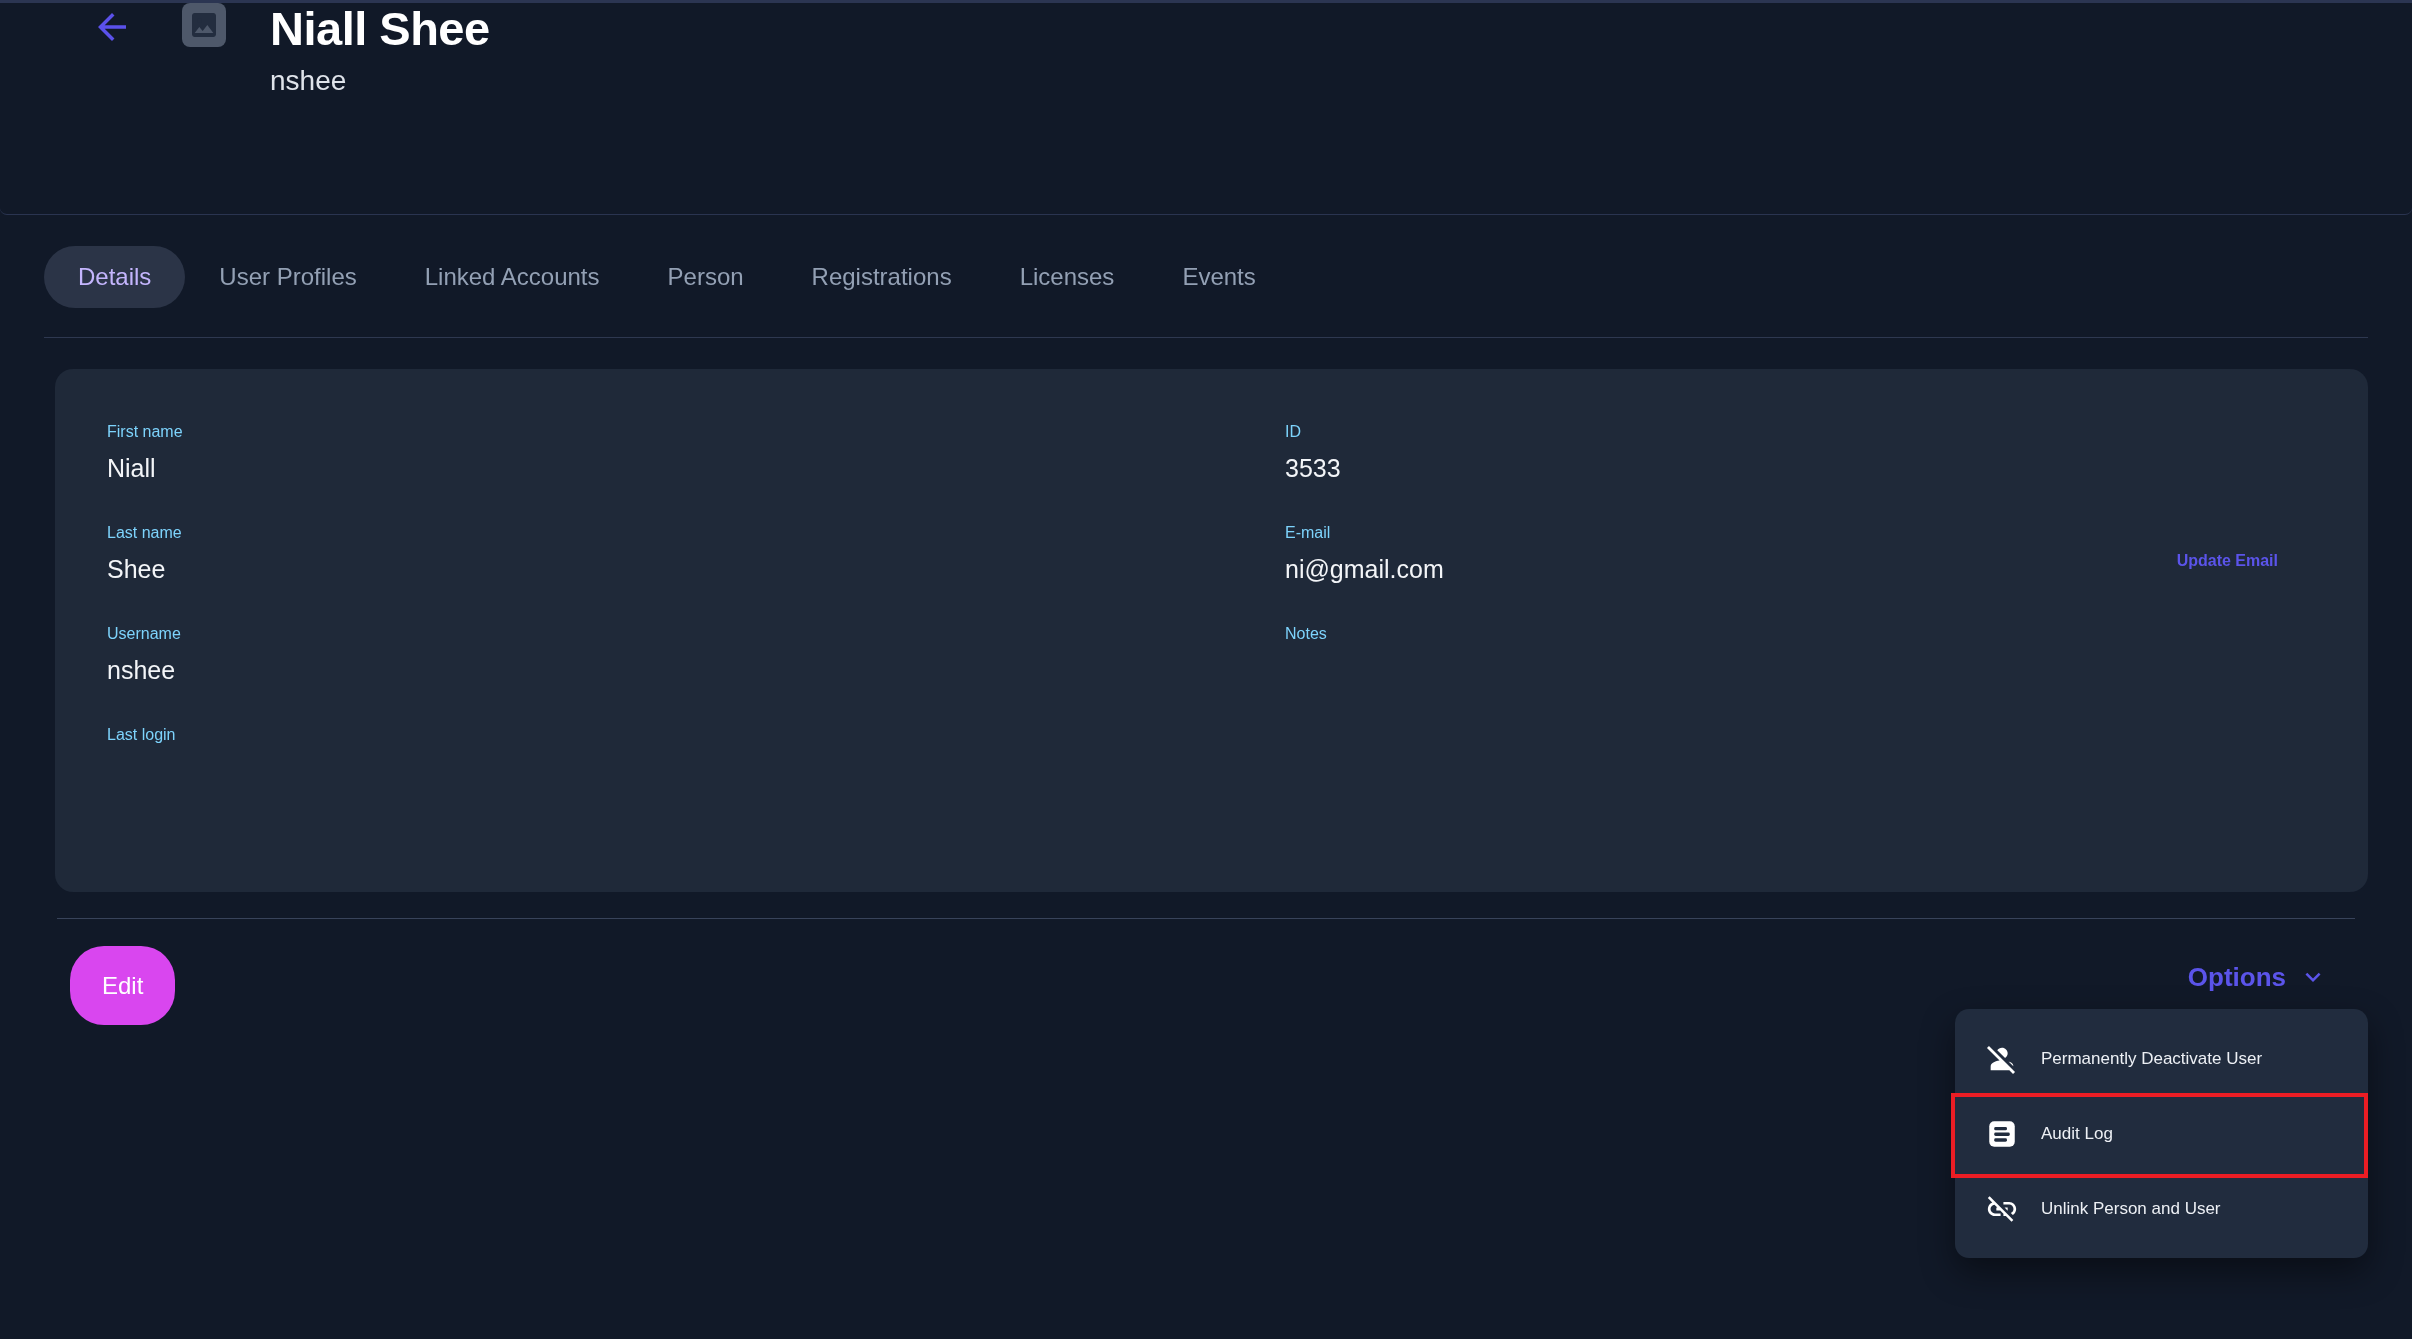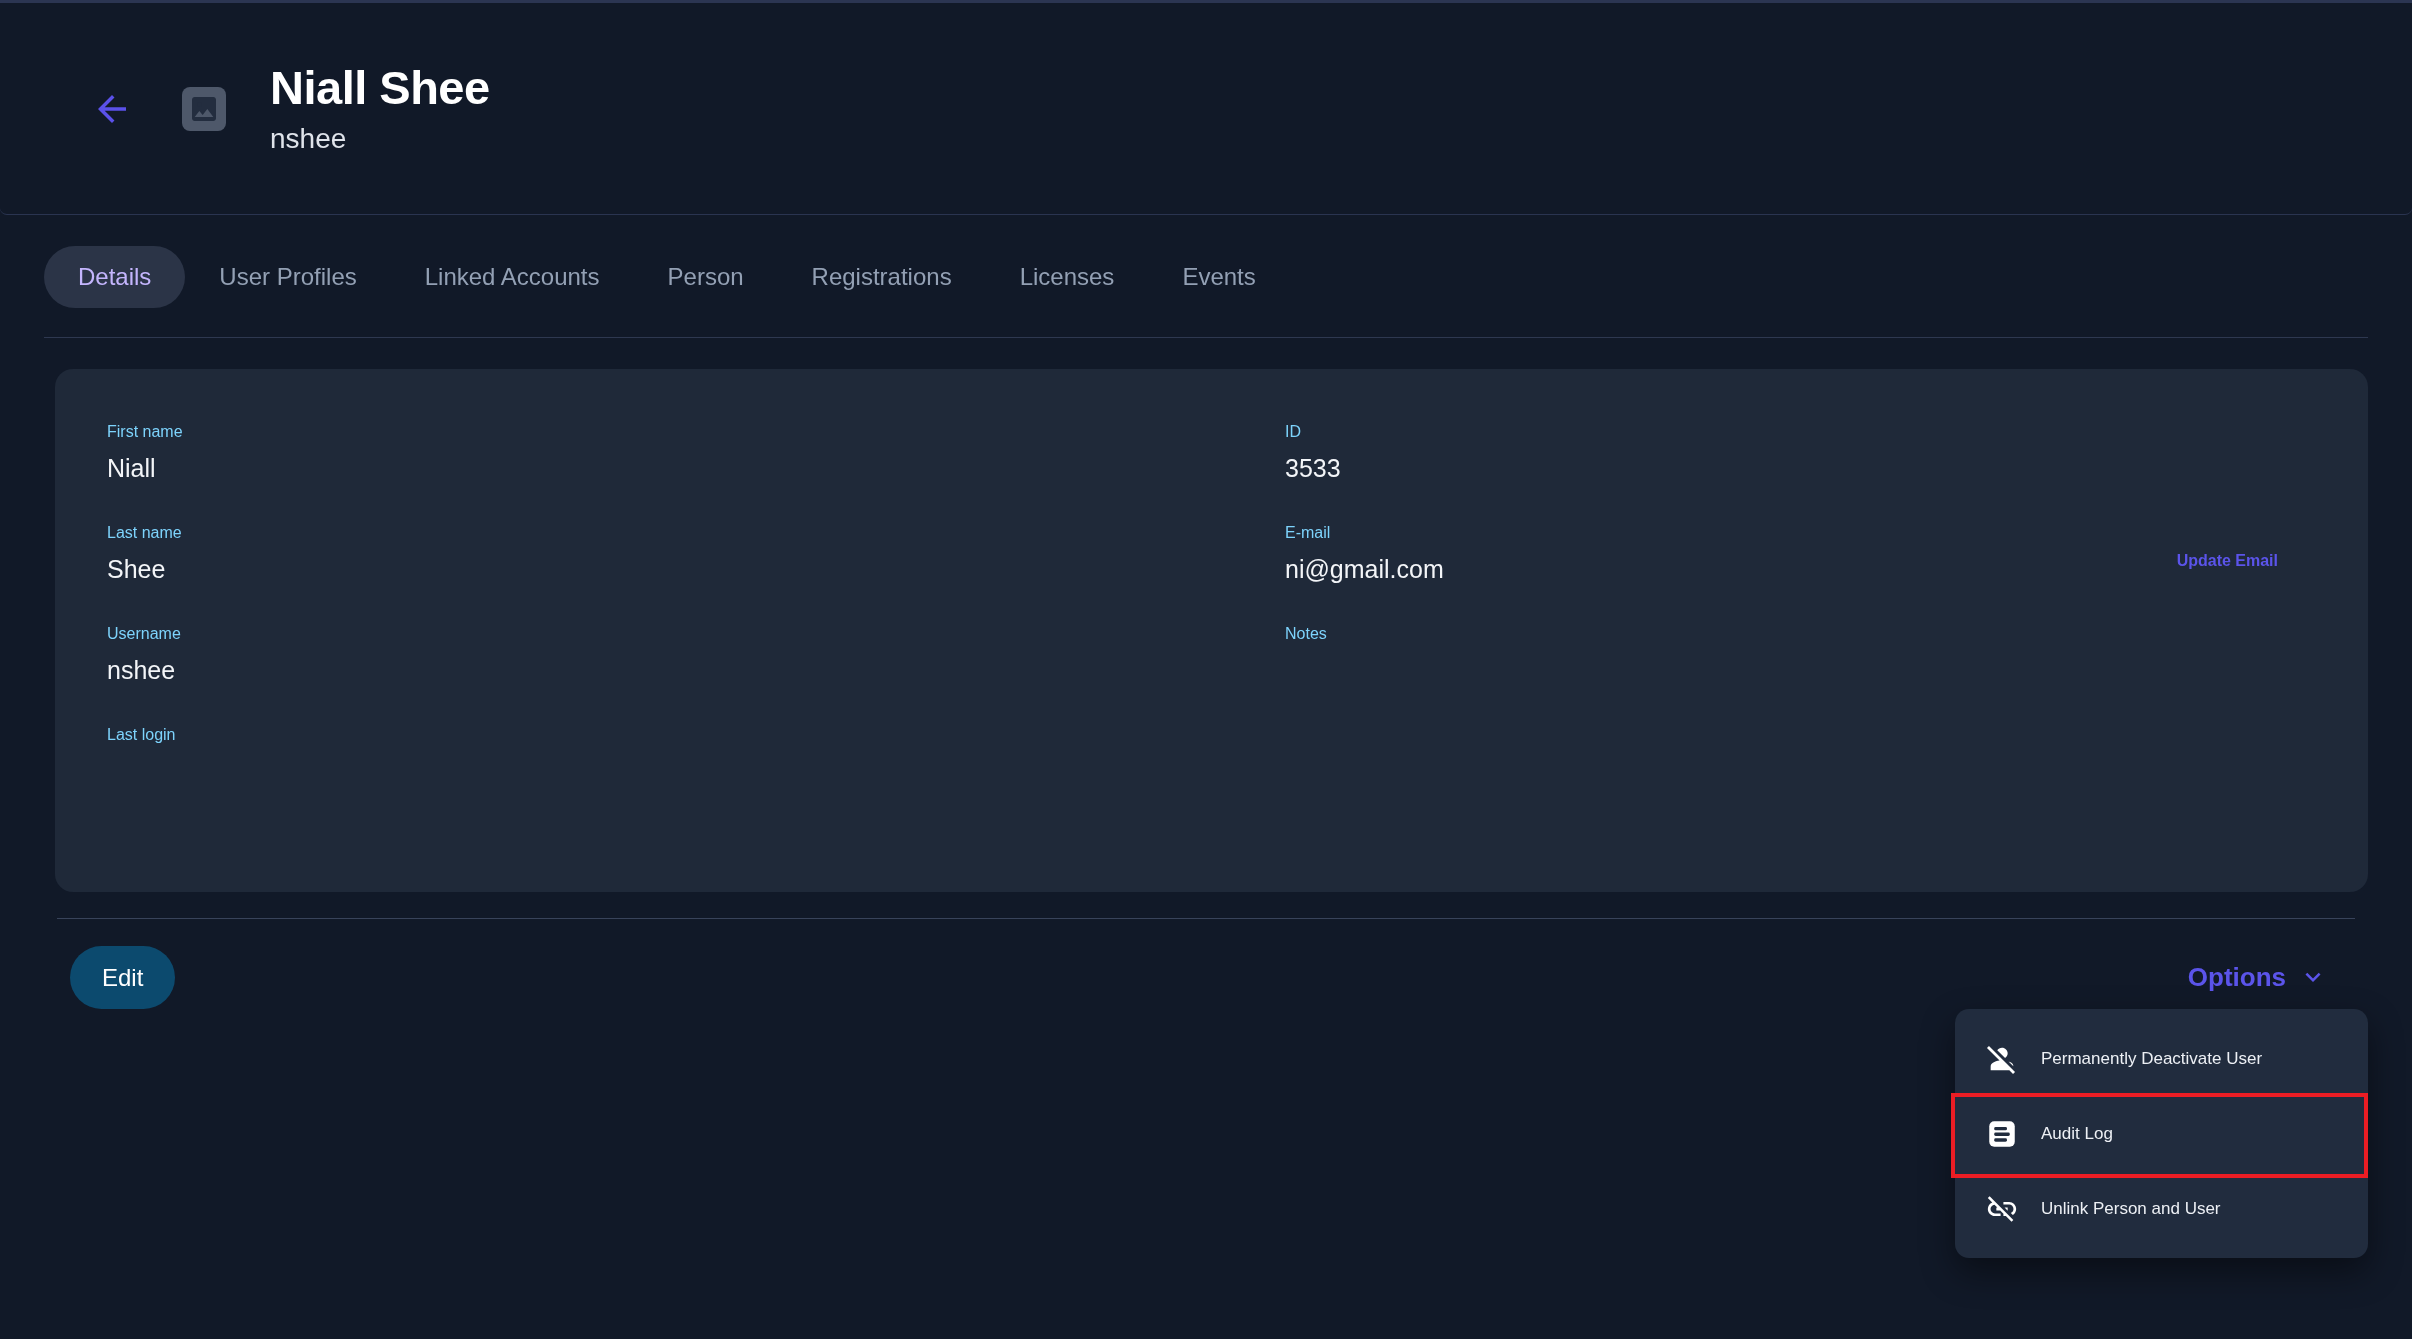--- a/index.html
+++ b/index.html
@@ -8,21 +8,21 @@
     position:relative; width:2412px; height:1339px; overflow:hidden;
     background:#111928;
     font-family:"Liberation Sans","DejaVu Sans",sans-serif;
     -webkit-font-smoothing:antialiased;
   }
   .top-accent { position:absolute; top:0; left:0; right:0; height:3px; background:#2b3552; }
 
   
   header.hero {
     position:absolute; top:3px; left:0; right:0; height:212px;
-    display:flex; align-items:center; padding-left:88px;
+    display:flex; padding-left:88px;
     border-bottom:1px solid #2a3450;
     border-radius:7px;
   }
   .back-btn {
     width:48px; height:48px; border:none; background:transparent; cursor:pointer;
     color:#5b51ea; display:flex; align-items:center; justify-content:center; padding:0;
   }
   .avatar-ph {
     margin-left:46px; width:44px; height:44px; border-radius:8px; background:#4e586a;
     display:flex; align-items:center; justify-content:center;
@@ -60,22 +60,22 @@
   .field-row { display:flex; justify-content:space-between; align-items:flex-end; }
   .inline-link {
     background:none; border:none; cursor:pointer; padding:0;
     font-family:inherit; font-size:16px; font-weight:700; color:#5b54ea;
     margin-bottom:16px; white-space:nowrap;
   }
 
   
   .bottom-divider { position:absolute; left:57px; right:57px; top:918px; height:1px; background:#38435a; }
   .edit-btn {
-    position:absolute; left:70px; top:946px; height:63px; min-width:103px; padding:10px 32px;
-    border:none; border-radius:34px; background:#0c4a6e; color:#ffffff;
+    position:absolute; left:70px; top:946px; height:79px; min-width:103px; padding:10px 32px;
+    border:none; border-radius:34px; background:#d946ef; color:#ffffff;
     font-family:inherit; font-size:24px; font-weight:400; cursor:pointer;
     display:flex; align-items:center; justify-content:center;
   }
   .options-btn {
     position:absolute; right:84px; top:952px; height:50px;
     border:none; background:transparent; cursor:pointer; padding:0;
     display:flex; align-items:center; gap:12px;
     font-family:inherit; font-size:26px; font-weight:700; color:#5b54ea;
   }
 

